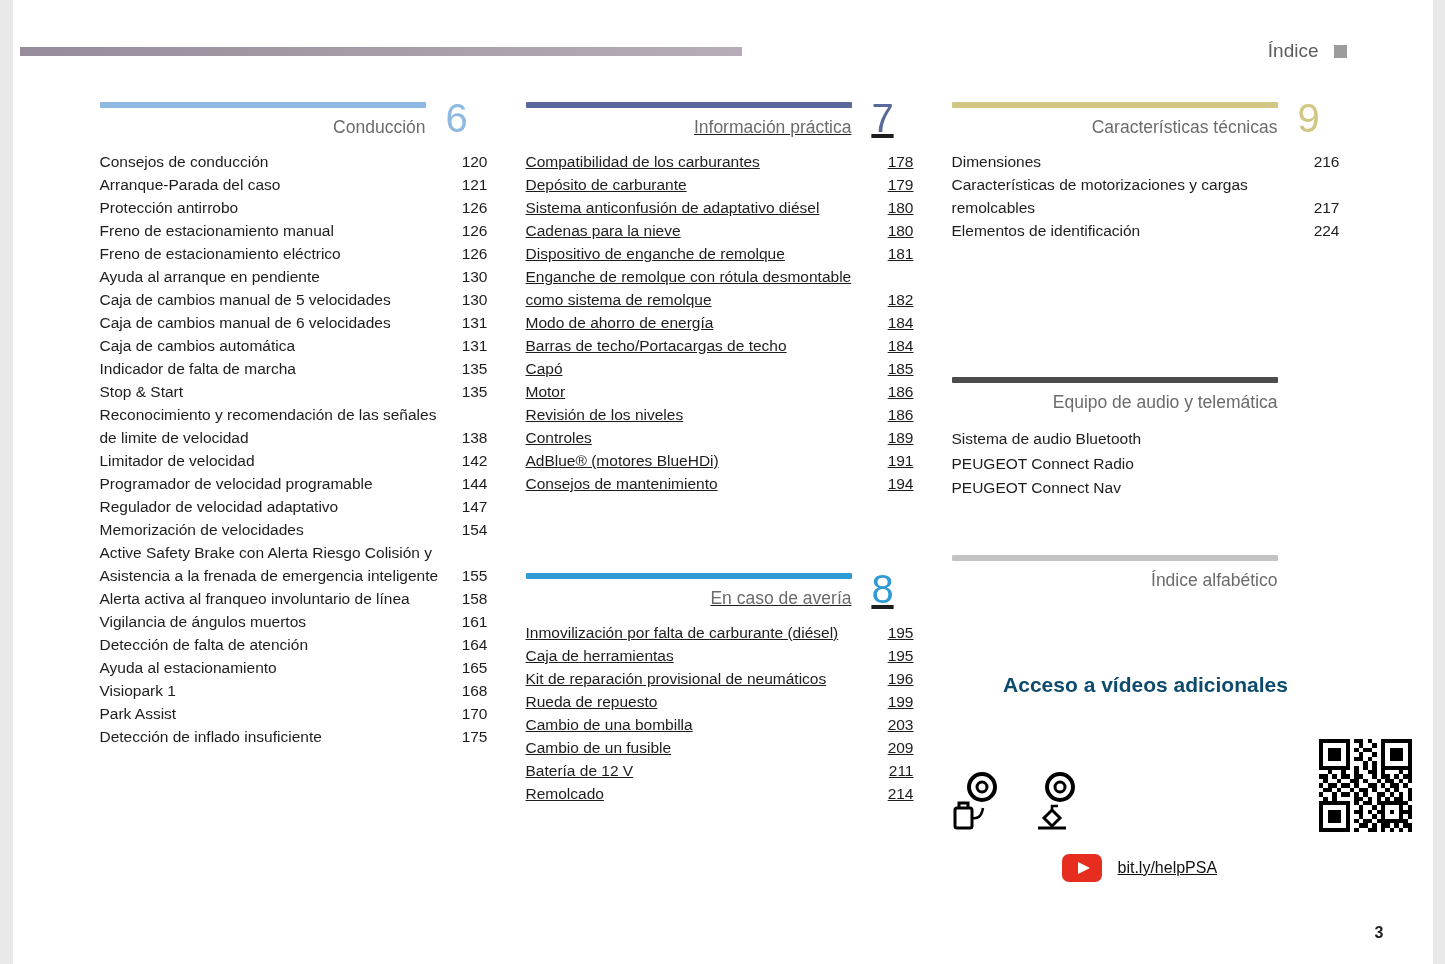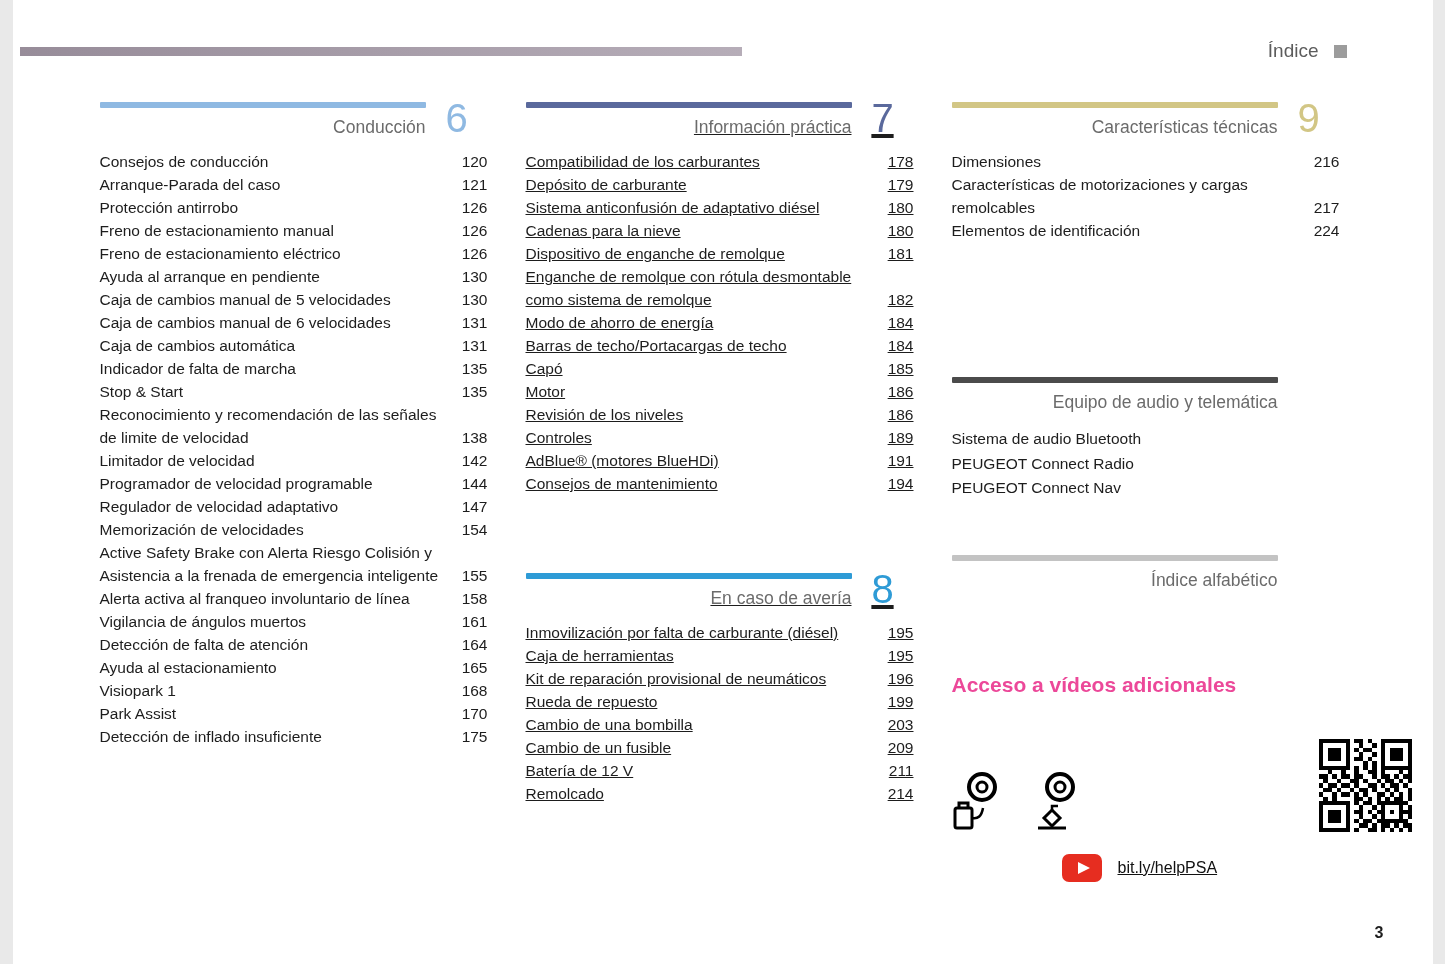--- a/index.html
+++ b/index.html
@@ -42,21 +42,21 @@
   .sec-gap-indice{margin-top:54px;}
 
   .toc{margin-top:12px;}
   .toc-row{display:flex;align-items:flex-end;line-height:23px;font-size:15.5px;}
   .toc-label{flex:1;padding-right:10px;}
   .toc-page{white-space:nowrap;text-align:right;}
 
   .plain-list{margin-top:14px;}
   .plain-row{line-height:24.5px;font-size:15.5px;}
 
-  .videos-title{margin:82px 0 0 0;font-size:21px;font-weight:bold;color:#ec4899;}
+  .videos-title{margin:82px 0 0 0;font-size:21px;font-weight:bold;color:#0c4a6e;text-align:center;}
 
   .videos-icons{margin-top:42px;display:flex;align-items:flex-end;gap:28px;}
   .qr{margin-left:auto;margin-right:-72px;line-height:0;}
 
   .videos-link-row{margin-top:22px;padding-left:110px;display:flex;align-items:center;gap:16px;}
   .help-link{font-size:16px;color:#111;text-decoration:underline;cursor:pointer;}
 
   .page-num{position:absolute;right:49px;bottom:22px;font-size:16px;font-weight:bold;}
   .icon-wrap{line-height:0;}
 </style>

